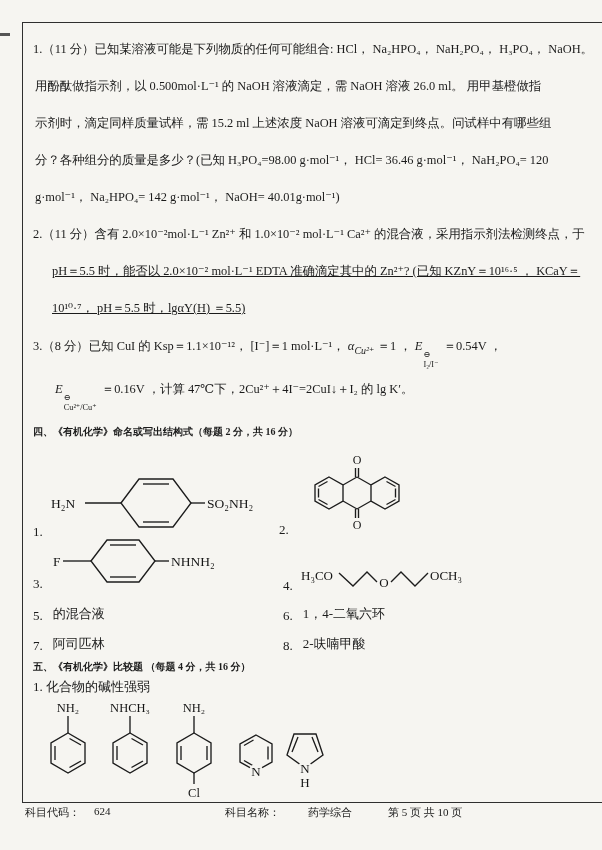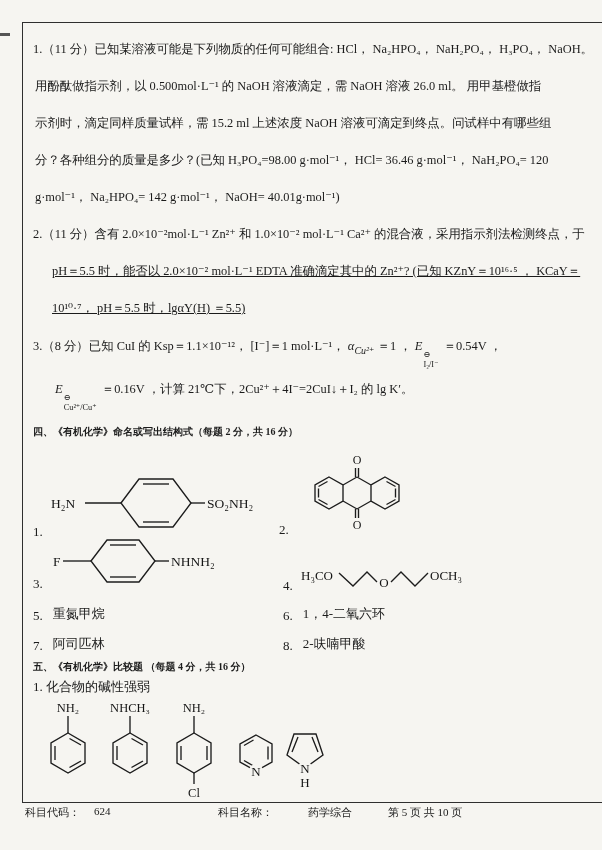--- a/index.html
+++ b/index.html
@@ -25,21 +25,21 @@
   .org-text .org-num{margin-right:10px;}
   .cmp-item{font-size:13px;line-height:20px;}
   .base-row{position:relative;height:112px;}
   .base-struct{position:absolute;}
   svg{display:block;overflow:visible;}
   svg line, svg polyline, svg polygon, svg path{stroke:#1c1c1c;stroke-width:1.35;fill:none;}
   svg text{fill:#151515;font-family:"Liberation Serif","DejaVu Serif",serif;stroke:none;}
   svg circle{stroke:none;}
   .footer{position:absolute;left:0;top:805px;width:496px;height:30px;font-size:11px;}
   .footer span{position:absolute;white-space:nowrap;}
-  .f1{left:25px;} .f2{left:94px;} .f3{left:218px;} .f4{left:308px;} .f5{left:388px;}
+  .f1{left:25px;} .f2{left:94px;} .f3{left:225px;} .f4{left:308px;} .f5{left:388px;}
 </style>
 </head>
 <body>
 
 <div class="page">
   <div class="scan-tick"></div>
 
   <div class="frame">
 
     <div>
@@ -65,21 +65,21 @@
             <span>⊖</span>
             <span>I₂/I⁻</span>
           </span>
         <span>＝0.54V ，</span>
       </div>
       <div class="qline ind3">
         <span class="esym">E</span><span class="estack">
             <span>⊖</span>
             <span>Cu²⁺/Cu⁺</span>
           </span>
-        <span>＝0.16V ，计算 21℃下，2Cu²⁺＋4I⁻=2CuI↓＋I₂ 的 lg K′。</span>
+        <span>＝0.16V ，计算 47℃下，2Cu²⁺＋4I⁻=2CuI↓＋I₂ 的 lg K′。</span>
       </div>
     </div>
 
     <div class="sec-head" style="margin-top:2px;">四、《有机化学》命名或写出结构式（每题 2 分，共 16 分）</div>
 
     <div class="org">
 
       <div class="org-item" style="left:0px;top:16px;">
         <span class="org-num">1.</span>
         <svg width="226" height="74" viewBox="0 0 226 74">
@@ -136,21 +136,21 @@
           <text x="2" y="19" font-size="13">H₃CO</text>
           <polyline points="40,12 54,25 68,11 78,21"></polyline>
           <text x="85" y="26" font-size="13" text-anchor="middle">O</text>
           <polyline points="92,21 102,11 116,25 129,12"></polyline>
           <text x="131" y="19" font-size="13">OCH₃</text>
         </svg>
       </div>
 
       <div class="org-item org-text" style="left:0px;top:156px;">
         <span class="org-num">5.</span>
-        <span>重氮甲烷</span>
+        <span>的混合液</span>
       </div>
       <div class="org-item org-text" style="left:250px;top:156px;">
         <span class="org-num">6.</span>
         <span>1，4-二氧六环</span>
       </div>
       <div class="org-item org-text" style="left:0px;top:186px;">
         <span class="org-num">7.</span>
         <span>阿司匹林</span>
       </div>
       <div class="org-item org-text" style="left:250px;top:186px;">

